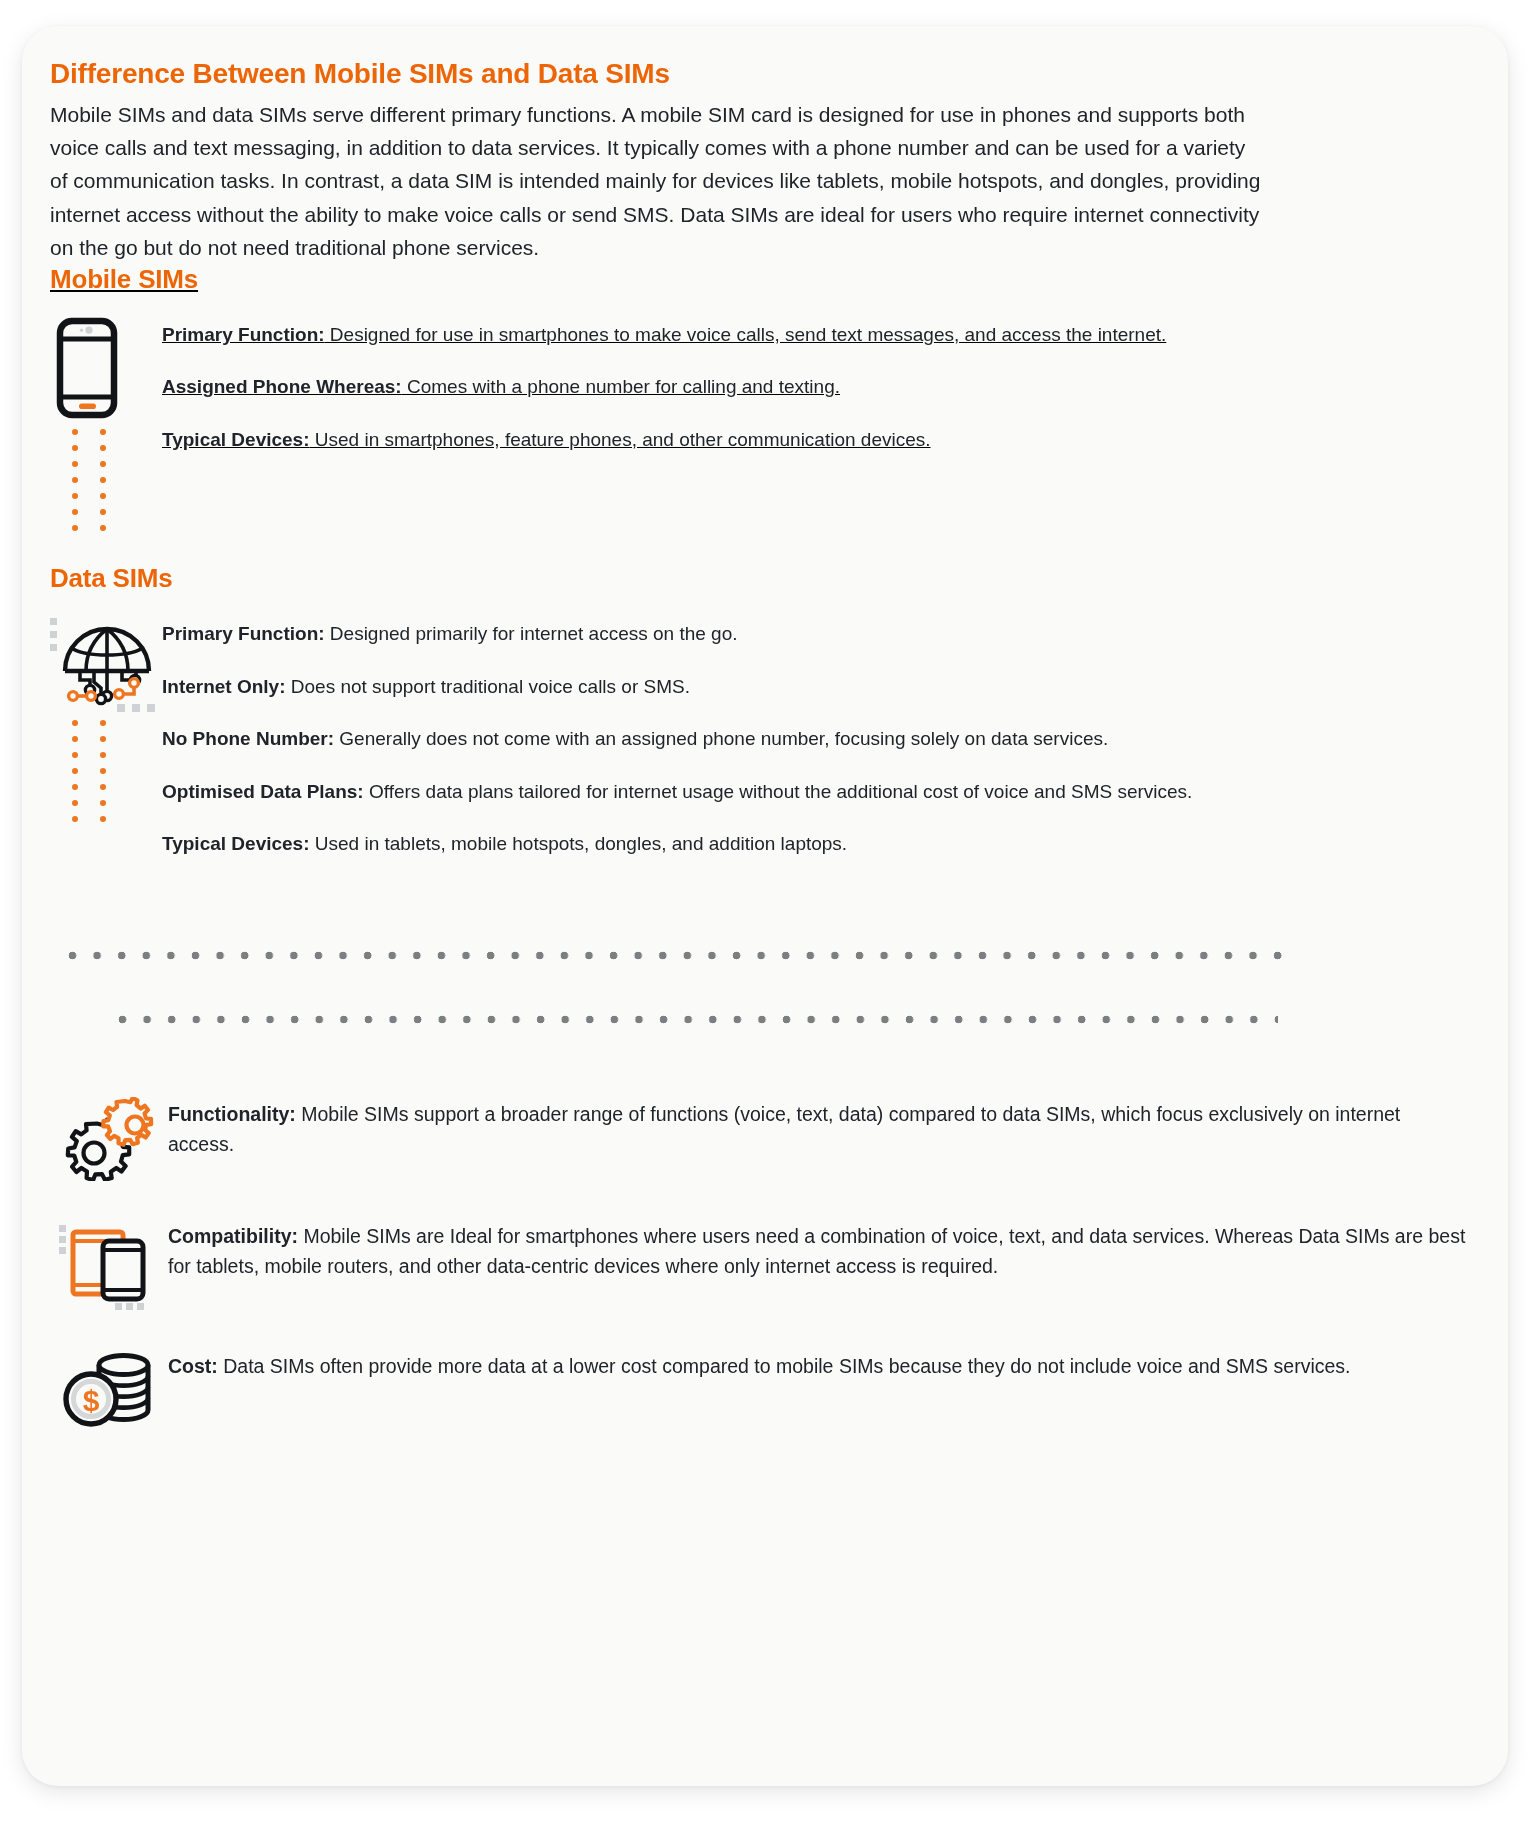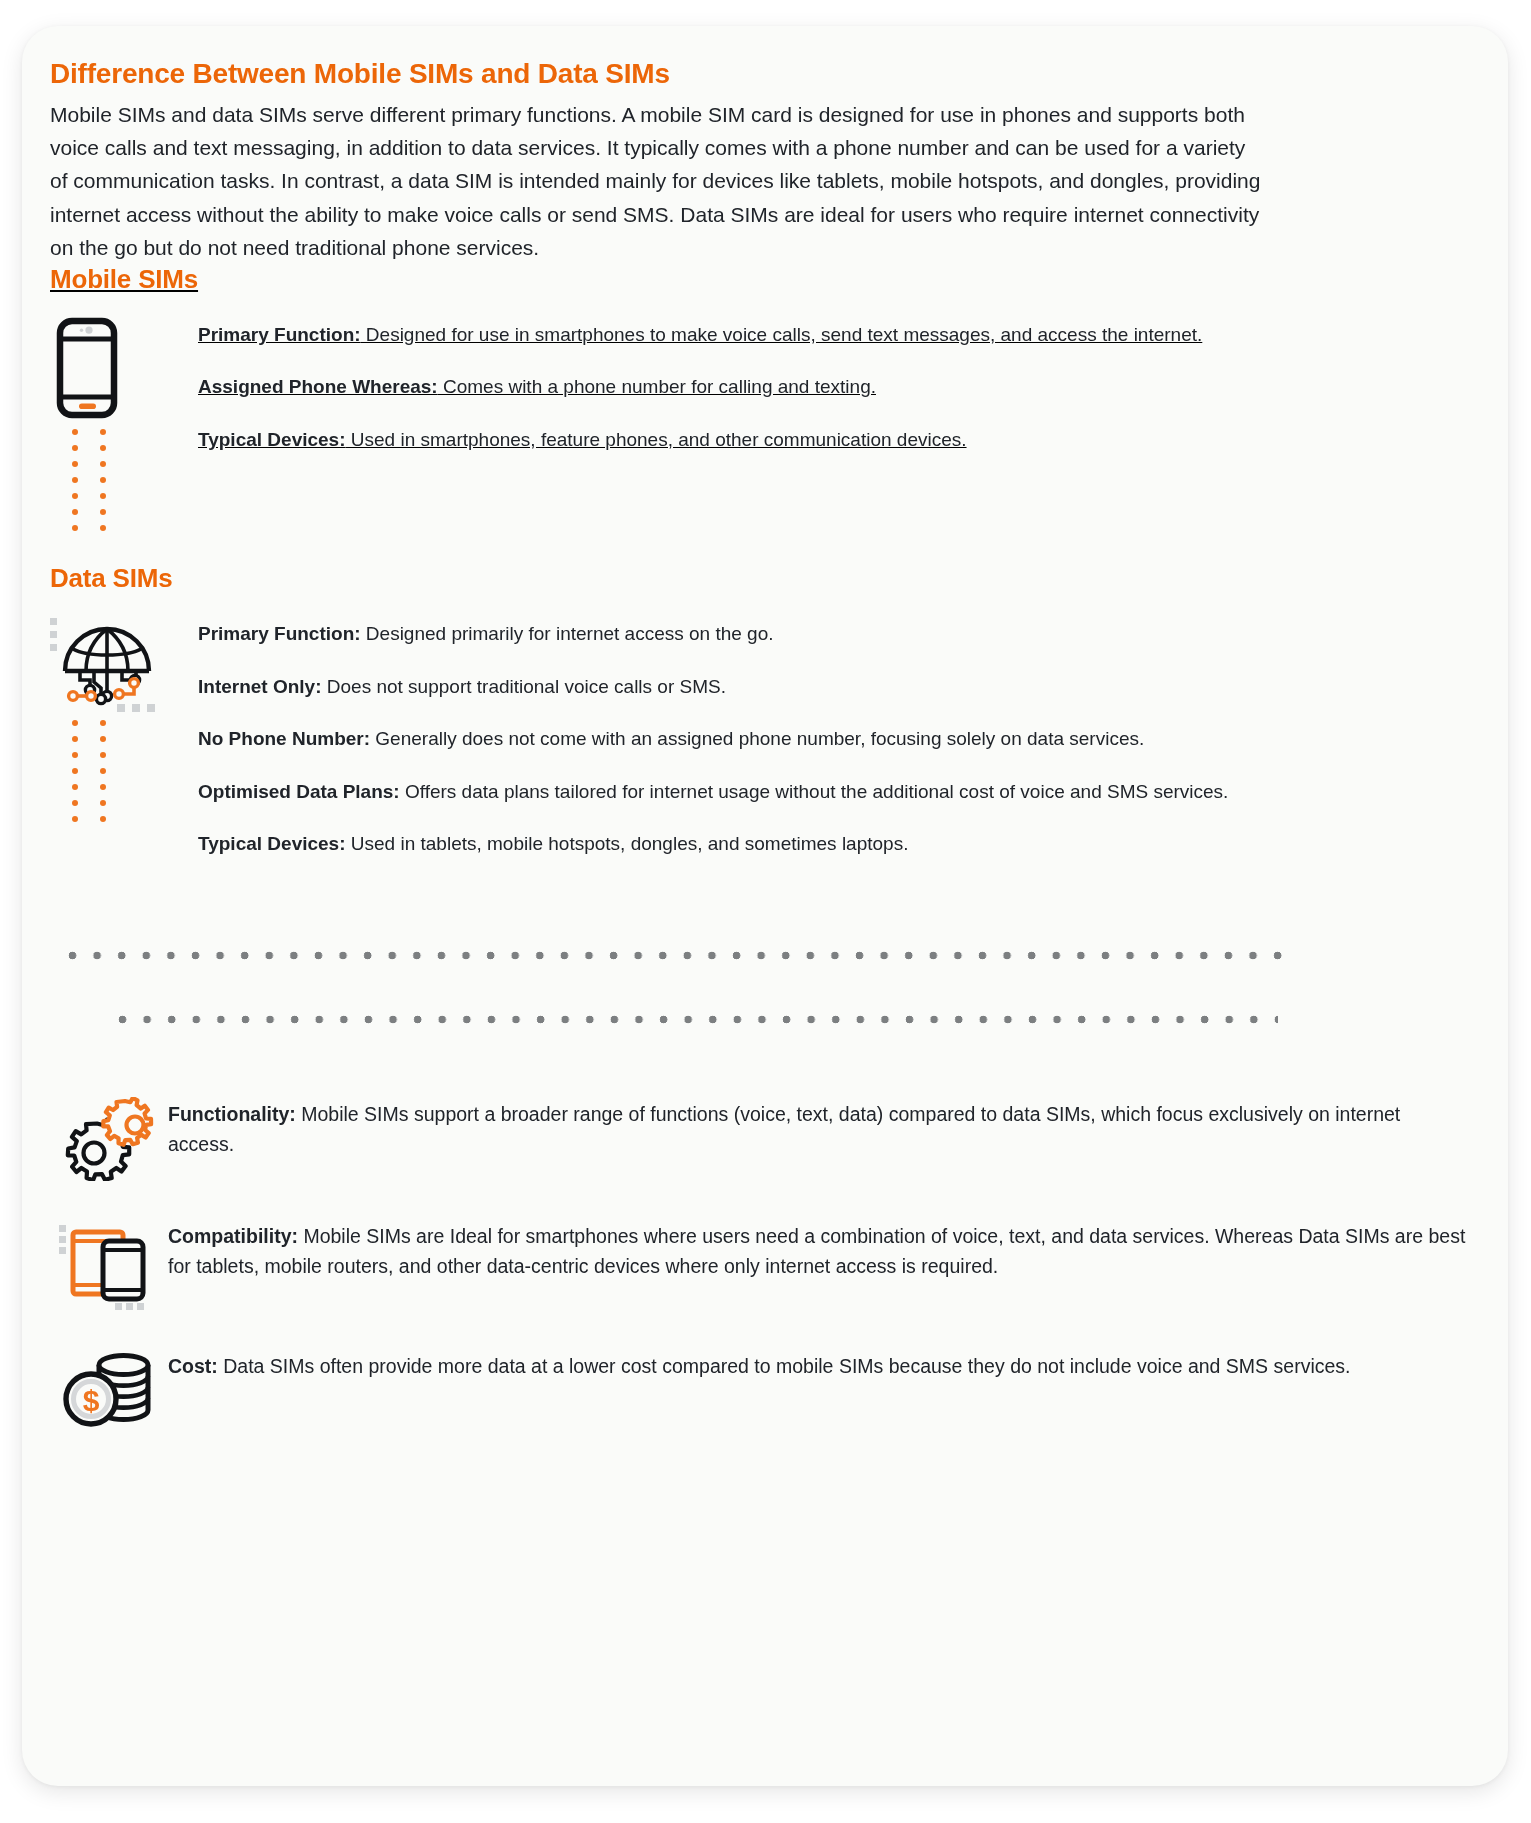--- a/index.html
+++ b/index.html
@@ -61,21 +61,20 @@
   }
 
   
   .section {
     position: relative;
   }
   .section-body {
     position: relative;
     display: flex;
     align-items: flex-start;
-    gap: 36px;
   }
   .icon-col {
     position: relative;
     width: 112px;
     min-height: 100px;
     flex: 0 0 112px;
   }
   .list-col {
     flex: 1 1 auto;
     padding-top: 4px;
@@ -335,21 +334,21 @@
           <p class="bullet">
             <b>Internet Only:</b><span> Does not support traditional voice calls or SMS.</span>
           </p>
           <p class="bullet">
             <b>No Phone Number:</b><span> Generally does not come with an assigned phone number, focusing solely on data services.</span>
           </p>
           <p class="bullet">
             <b>Optimised Data Plans:</b><span> Offers data plans tailored for internet usage without the additional cost of voice and SMS services.</span>
           </p>
           <p class="bullet">
-            <b>Typical Devices:</b><span> Used in tablets, mobile hotspots, dongles, and sometimes laptops.</span>
+            <b>Typical Devices:</b><span> Used in tablets, mobile hotspots, dongles, and addition laptops.</span>
           </p>
         </div>
       </div>
     </div>
 
     <div class="divider-wrap" style="margin-top:80px;">
       <div class="dot-line dot-line-1"></div>
       <div class="dot-line dot-line-2"></div>
     </div>
 

